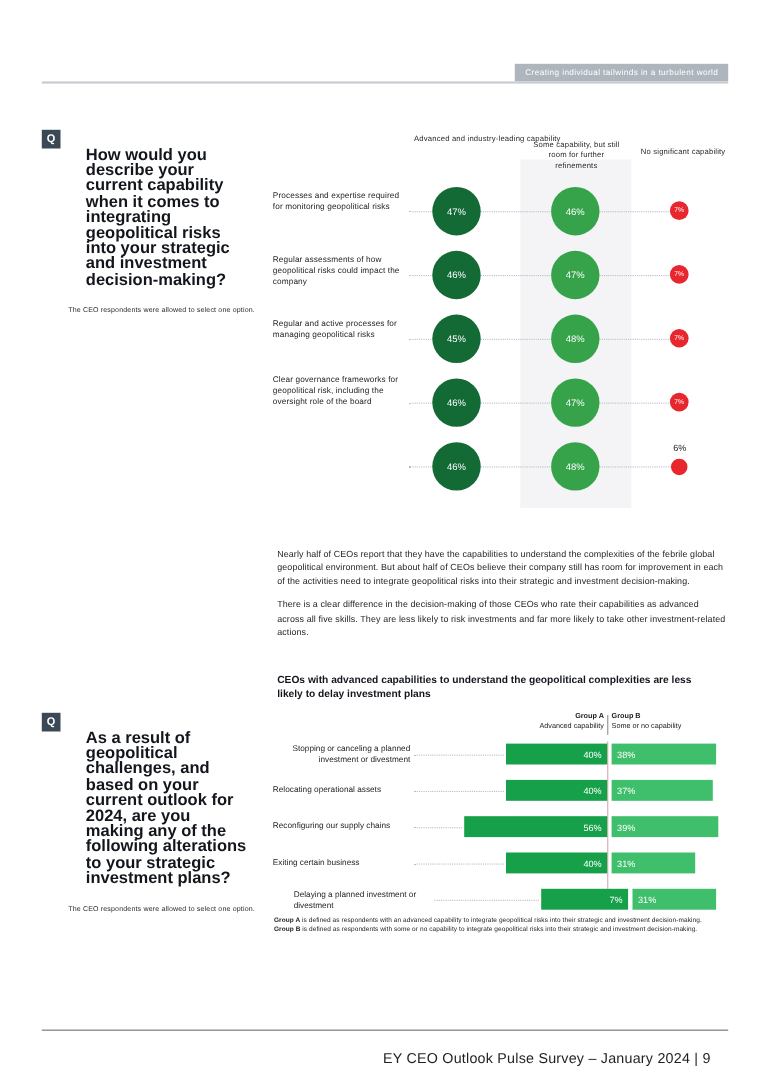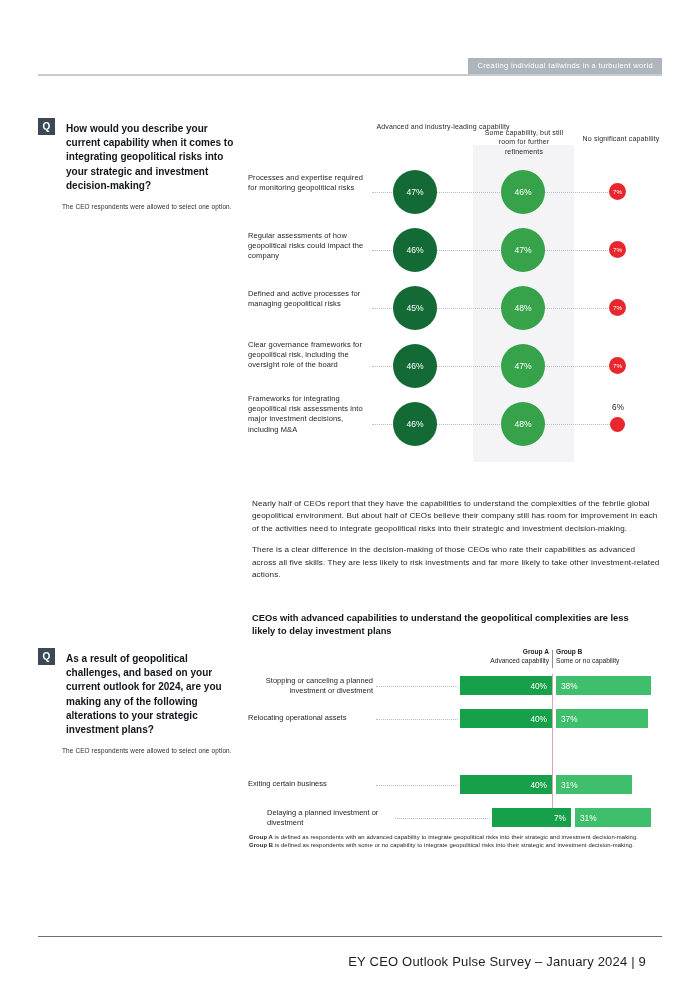--- a/index.html
+++ b/index.html
@@ -58,25 +58,25 @@
     background: #3b4856;
     color: #ffffff;
     font-size: 10px;
     font-weight: bold;
     text-align: center;
     line-height: 17px;
     float: left;
     margin-right: 7px;
   }
   .q-text {
-    font-size: 10px;
+    font-size: 15px;
     font-weight: bold;
     line-height: 14.2px;
     color: #12161c;
-    margin: 4px;
+    margin: 16px;
     padding-left: 24px;
   }
   .q-note {
     font-size: 6.4px;
     line-height: 9px;
     color: #2b2b2b;
     padding-left: 24px;
     margin-top: 9px;
     letter-spacing: .15px;
   }
@@ -302,37 +302,36 @@
 
   <div class="brow" style="top:106px; height:58px;">
     <div class="rlabel" style="top:3px;">Regular assessments of how geopolitical risks could impact the company</div>
     <div class="dotline" style="left:124px; top:22px; width:250px;"></div>
     <div class="bub dark" style="left:145px; top:0px; width:44px; height:44px;">46%</div>
     <div class="bub mid" style="left:253px; top:0px; width:44px; height:44px;">47%</div>
     <div class="bub red" style="left:361px; top:13px; width:17px; height:17px;">7%</div>
   </div>
 
   <div class="brow" style="top:164px; height:58px;">
-    <div class="rlabel" style="top:3px;">Defined and active processes for managing geopolitical risks</div>
+    <div class="rlabel" style="top:3px;">Regular and active processes for managing geopolitical risks</div>
     <div class="dotline" style="left:124px; top:22px; width:250px;"></div>
     <div class="bub dark" style="left:145px; top:0px; width:44px; height:44px;">45%</div>
     <div class="bub mid" style="left:253px; top:0px; width:44px; height:44px;">48%</div>
     <div class="bub red" style="left:361px; top:13px; width:17px; height:17px;">7%</div>
   </div>
 
   <div class="brow" style="top:222px; height:58px;">
     <div class="rlabel" style="top:-4px;">Clear governance frameworks for geopolitical risk, including the oversight role of the board</div>
     <div class="dotline" style="left:124px; top:22px; width:250px;"></div>
     <div class="bub dark" style="left:145px; top:0px; width:44px; height:44px;">46%</div>
     <div class="bub mid" style="left:253px; top:0px; width:44px; height:44px;">47%</div>
     <div class="bub red" style="left:361px; top:13px; width:17px; height:17px;">7%</div>
   </div>
 
   <div class="brow" style="top:280px; height:58px;">
-    <div class="rlabel" style="top:-8px;">Frameworks for integrating geopolitical risk assessments into major investment decisions, including M&amp;A</div>
     <div class="dotline" style="left:124px; top:22px; width:250px;"></div>
     <div class="bub dark" style="left:145px; top:0px; width:44px; height:44px;">46%</div>
     <div class="bub mid" style="left:253px; top:0px; width:44px; height:44px;">48%</div>
     <div class="redlabel" style="left:356px; top:1px;">6%</div>
     <div class="bub red" style="left:362px; top:15px; width:15px; height:15px; font-size:0;"></div>
   </div>
 </div>
 
 <div class="body-copy" style="top:498px;">
   <p>Nearly half of CEOs report that they have the capabilities to understand the complexities of the febrile global geopolitical environment. But about half of CEOs believe their company still has room for improvement in each of the activities need to integrate geopolitical risks into their strategic and investment decision-making.</p>
@@ -367,20 +366,26 @@
     <div class="bar b" style="left:308px; width:95px;">38%</div>
   </div>
 
   <div class="barrow" style="top:61px;">
     <div class="blabel" style="top:4px;">Relocating operational assets</div>
     <div class="dotline" style="left:128px; top:10px; width:82px;"></div>
     <div class="bar a" style="left:212px; width:92px;">40%</div>
     <div class="bar b" style="left:308px; width:92px;">37%</div>
   </div>
 
+  <div class="barrow" style="top:94px;">
+    <div class="blabel" style="top:4px;">Reconfiguring our supply chains</div>
+    <div class="dotline" style="left:128px; top:10px; width:44px;"></div>
+    <div class="bar a" style="left:174px; width:130px;">56%</div>
+    <div class="bar b" style="left:308px; width:97px;">39%</div>
+  </div>
 
   <div class="barrow" style="top:127px;">
     <div class="blabel" style="top:4px;">Exiting certain business</div>
     <div class="dotline" style="left:128px; top:10px; width:82px;"></div>
     <div class="bar a" style="left:212px; width:92px;">40%</div>
     <div class="bar b" style="left:308px; width:76px;">31%</div>
   </div>
 
   <div class="barrow" style="top:160px;margin-left:19px;">
     <div class="blabel">Delaying a planned investment or divestment</div>

